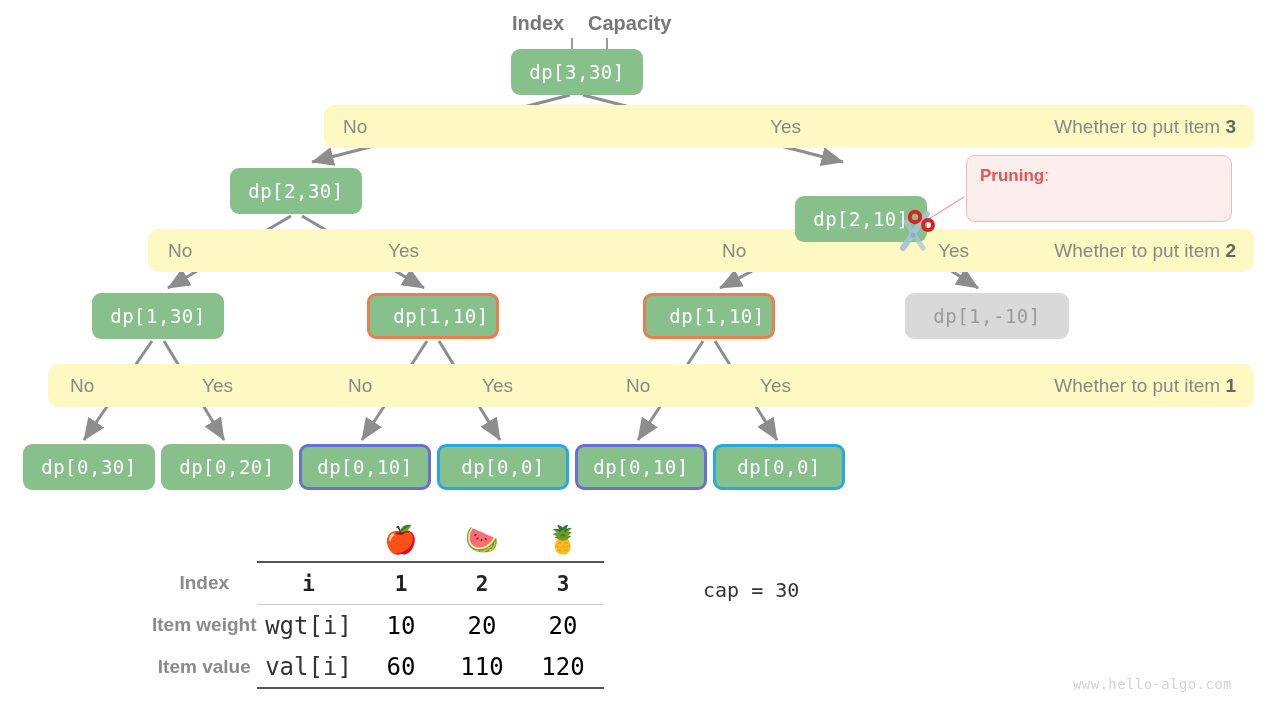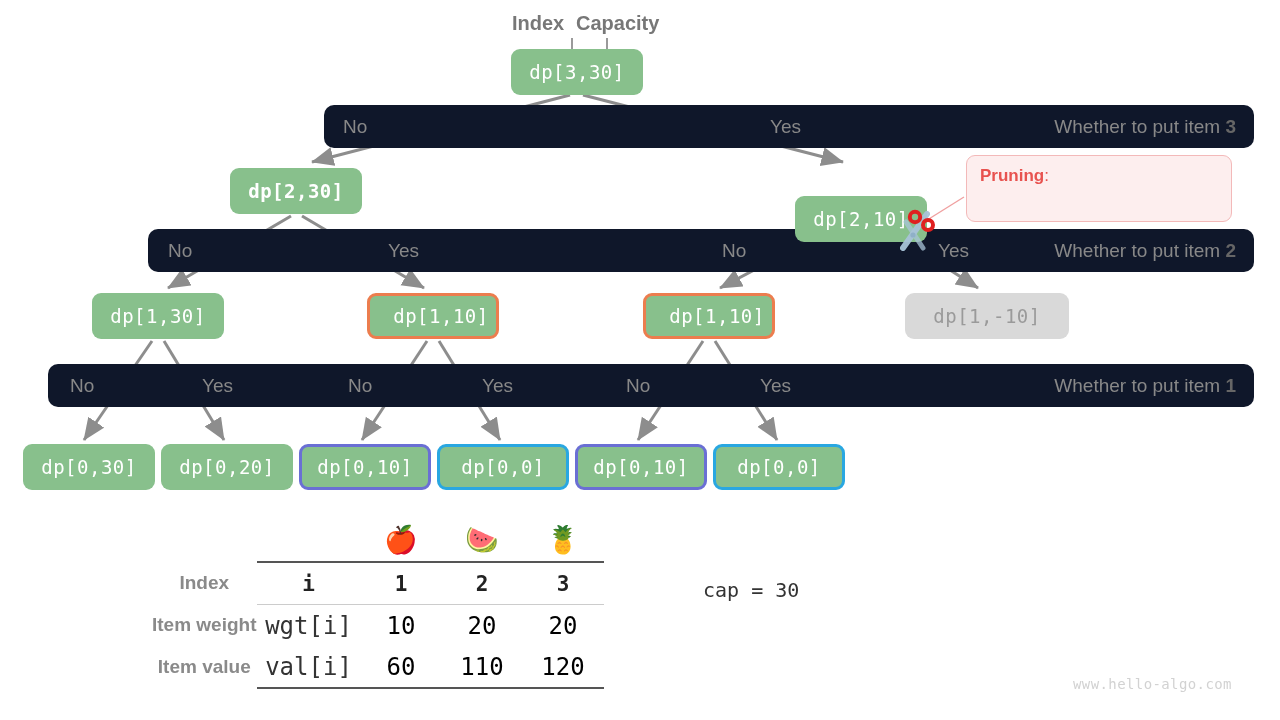--- a/index.html
+++ b/index.html
@@ -10,21 +10,21 @@
     overflow:hidden;
   }
   #stage { position:absolute; left:0; top:0; width:1280px; height:720px; }
 
   
   #edges { position:absolute; left:0; top:0; width:1280px; height:720px; }
 
   
   .band {
     position:absolute;
-    background:#0f172a;
+    background:#fef9c3;
     border-radius:10px;
     box-sizing:border-box;
   }
   .band-label {
     position:absolute;
     color:#888888;
     font-size:19px;
     white-space:nowrap;
     top:50%;
     transform:translateY(-50%);
@@ -169,21 +169,21 @@
     <line x1="703" y1="341" x2="638" y2="440" stroke="#8d8d8d" stroke-width="3" marker-end="url(#ah)"></line>
     <line x1="715" y1="341" x2="777" y2="440" stroke="#8d8d8d" stroke-width="3" marker-end="url(#ah)"></line>
 
     <line x1="964" y1="197" x2="908" y2="232" stroke="#f0a0a0" stroke-width="1.4"></line>
 
     <line x1="572" y1="38" x2="572" y2="53" stroke="#9a9a9a" stroke-width="2"></line>
     <line x1="607" y1="38" x2="607" y2="53" stroke="#9a9a9a" stroke-width="2"></line>
   </svg>
 
   <div class="hdr-label" style="left:512px; top:12px;">Index</div>
-  <div class="hdr-label" style="left:576px; top:12px;">Capacity</div>
+  <div class="hdr-label" style="left:588px; top:12px;">Capacity</div>
 
   <div class="band" style="left:324px; top:105px; width:930px; height:43px;">
     <span class="band-label" style="left:19px;">No</span>
     <span class="band-label" style="left:446px;">Yes</span>
     <span class="band-label right" style="right:18px;"><span>Whether to put item </span><b>3</b></span>
   </div>
 
   <div class="band" style="left:148px; top:229px; width:1106px; height:43px;">
     <span class="band-label" style="left:20px;">No</span>
     <span class="band-label" style="left:240px;">Yes</span>
@@ -197,21 +197,21 @@
     <span class="band-label" style="left:154px;">Yes</span>
     <span class="band-label" style="left:300px;">No</span>
     <span class="band-label" style="left:434px;">Yes</span>
     <span class="band-label" style="left:578px;">No</span>
     <span class="band-label" style="left:712px;">Yes</span>
     <span class="band-label right" style="right:18px;"><span>Whether to put item </span><b>1</b></span>
   </div>
 
   <div class="node" style="left:511px; top:49px; width:132px;">dp[3,30]</div>
 
-  <div class="node" style="left:230px; top:168px; width:132px;font-weight:bold;">dp[2,30]</div>
+  <div class="node" style="left:230px; top:168px; width:132px;">dp[2,30]</div>
   <div class="node" style="left:795px; top:168px; width:132px;margin-top:28px;">dp[2,10]</div>
 
   <div class="node" style="left:92px; top:293px; width:132px;">dp[1,30]</div>
   <div class="node orange" style="left:367px; top:293px; width:132px;">dp[1,10]</div>
   <div class="node orange" style="left:643px; top:293px; width:132px;">dp[1,10]</div>
   <div class="node pruned" style="left:905px; top:293px; width:164px;">dp[1,-10]</div>
 
   <div class="node" style="left:23px; top:444px; width:132px;">dp[0,30]</div>
   <div class="node" style="left:161px; top:444px; width:132px;">dp[0,20]</div>
   <div class="node purple" style="left:299px; top:444px; width:132px;">dp[0,10]</div>

